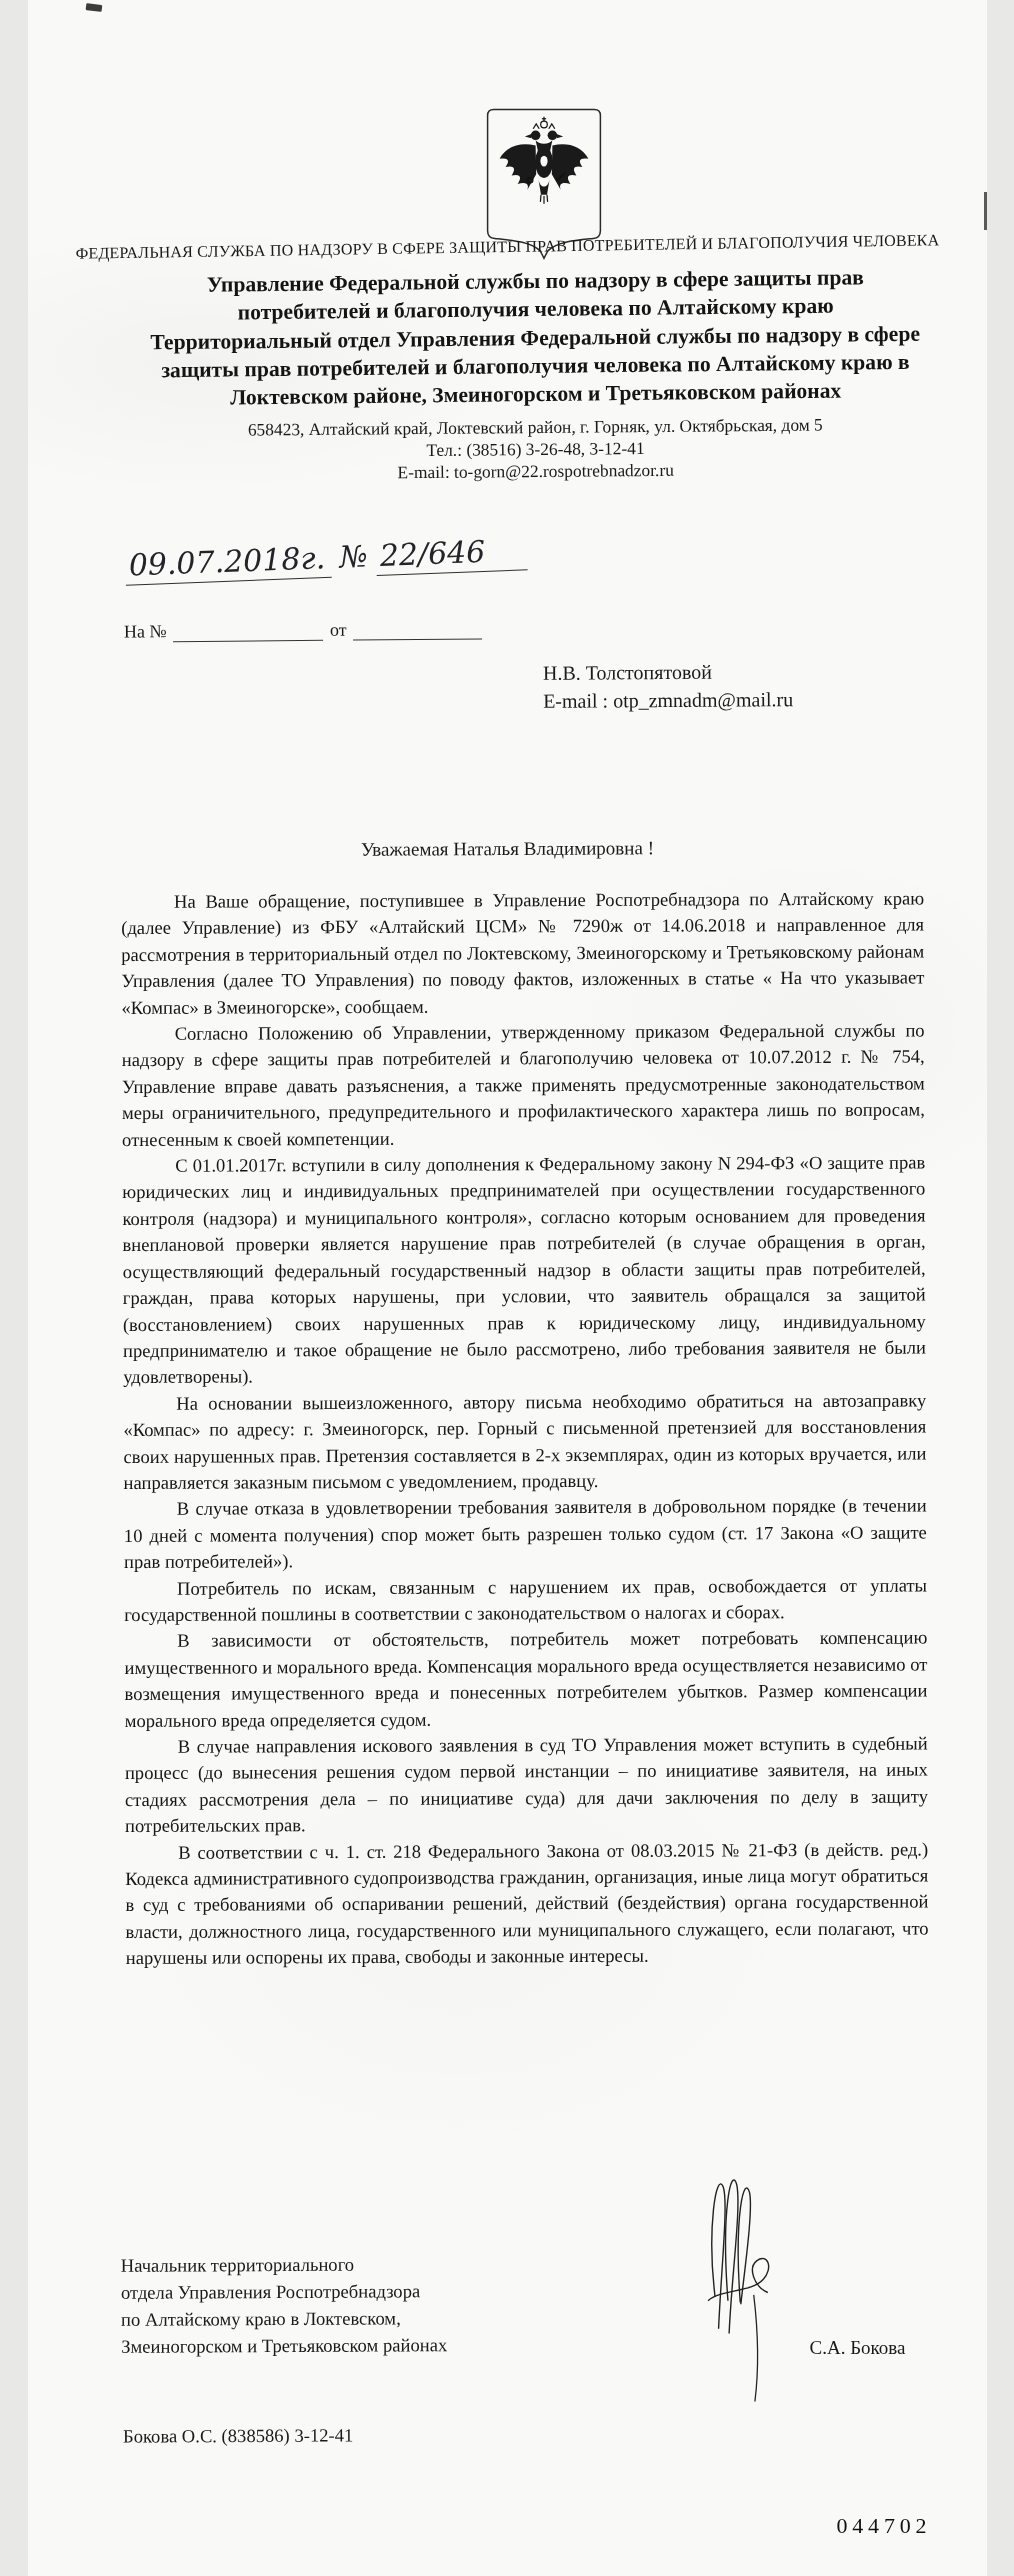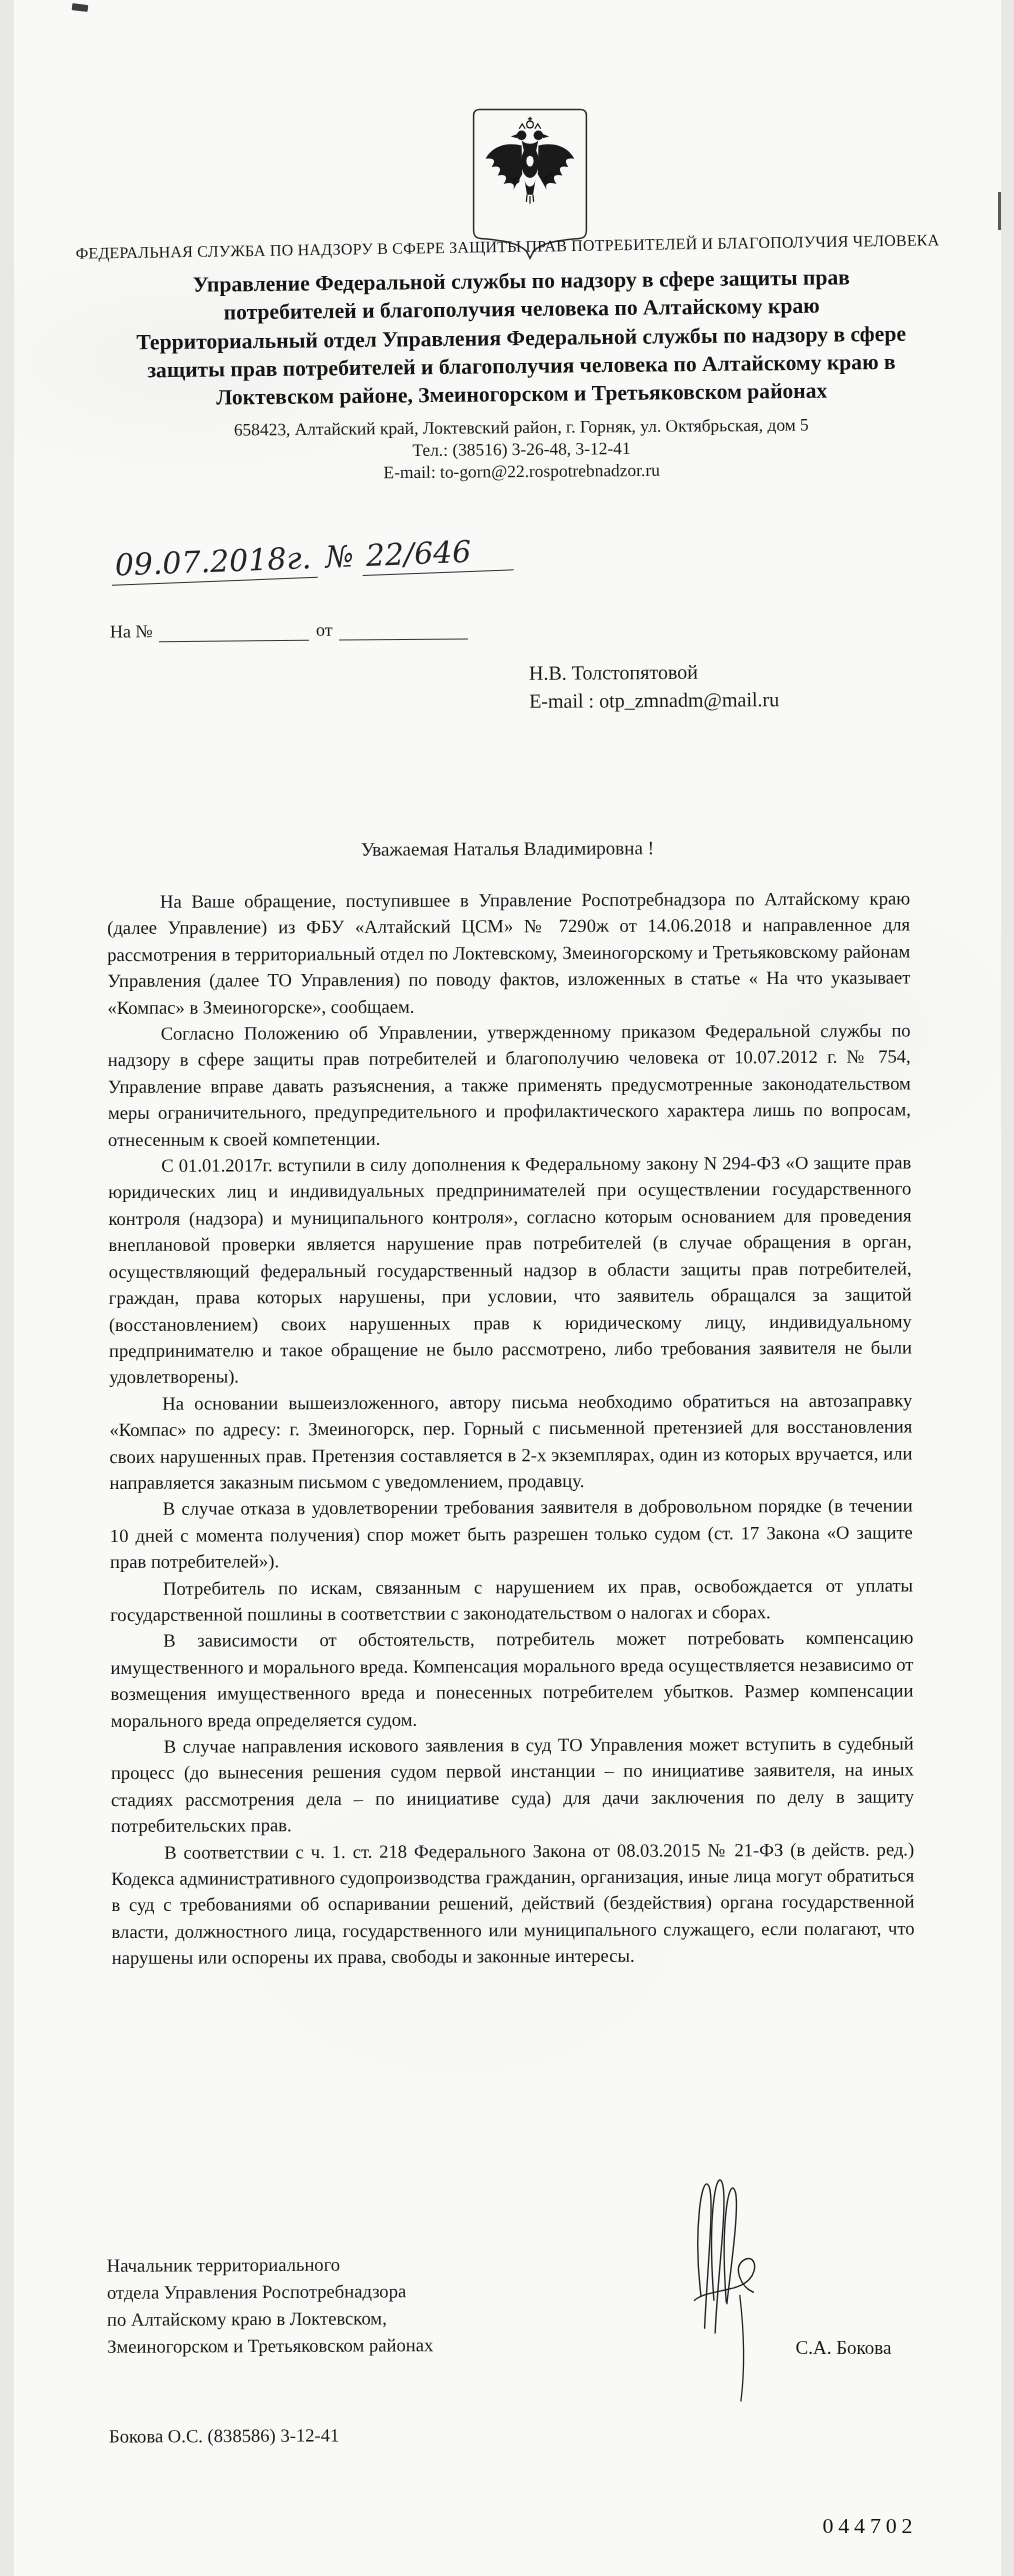--- a/index.html
+++ b/index.html
@@ -8,21 +8,20 @@
     width:959px; height:2576px;
     margin:0 auto;
     background:
       radial-gradient(ellipse 540px 228px at 18% 14%, rgba(0,0,0,0.028), transparent 60%),
       radial-gradient(ellipse 420px 300px at 82% 40%, rgba(0,0,0,0.022), transparent 60%),
       radial-gradient(ellipse 540px 360px at 45% 75%, rgba(0,0,0,0.015), transparent 65%),
       #f9f9f7;
     font-family:"Liberation Serif","DejaVu Serif",serif;
     color:#1a1a1a;
     overflow:hidden;
-    padding-left:28px;
   }
   .abs { position:absolute; }
   .centered { left:0; width:100%; text-align:center; }
 
   .emblem { left:456px; top:107px; width:120px; height:155px; }
 
   .agency-line {
     top:238px; font-size:16px; letter-spacing:0.2px;
     transform:rotate(-0.9deg); white-space:nowrap; color:#191919;
   }

